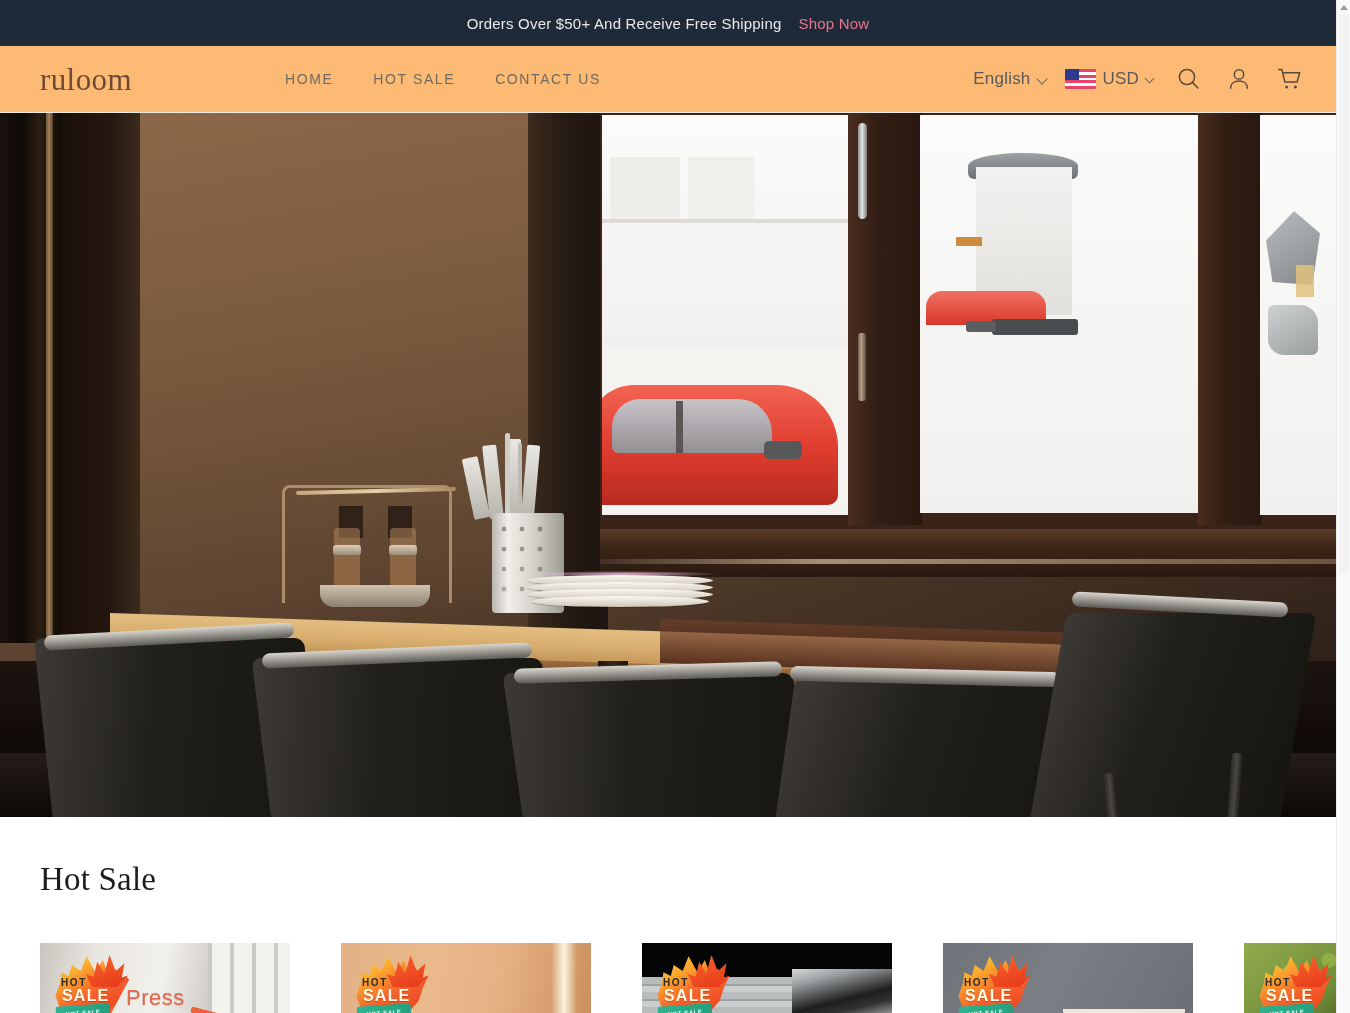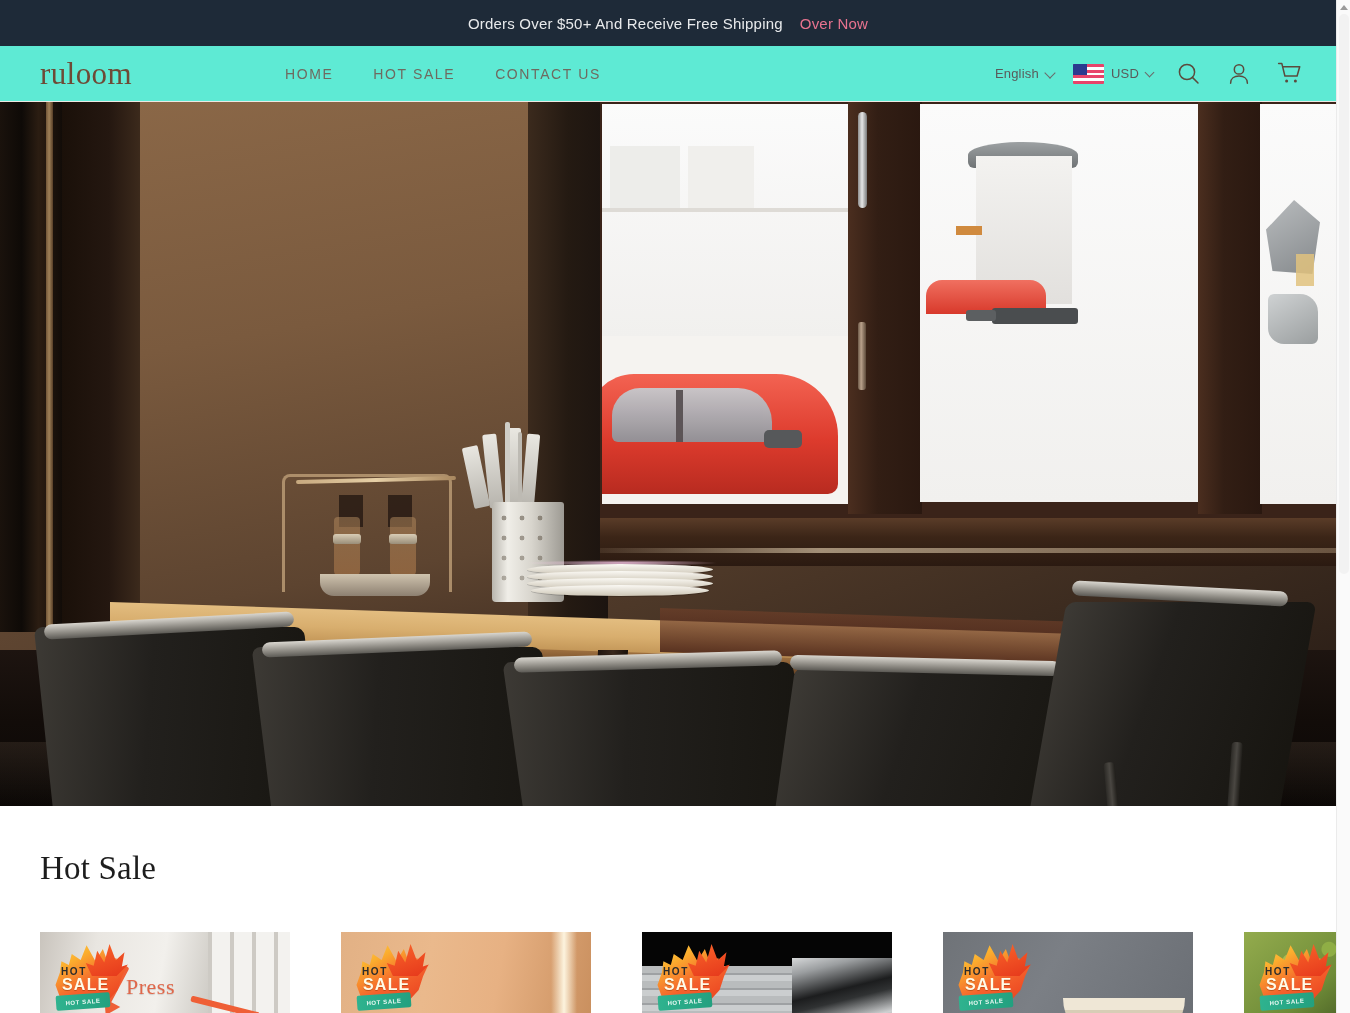--- a/index.html
+++ b/index.html
@@ -42,21 +42,21 @@
     font-size: 15px; color: #e8eaec; letter-spacing: .2px;
     font-family: "Liberation Sans", sans-serif; font-weight: 400;
   }
   .announce-link {
     font-size: 15px; color: #e8738f; letter-spacing: .2px;
     text-decoration: none; cursor: pointer;
   }
 
   
   .header {
-    height: 56px; background: #5eead4;
+    height: 67px; background: #fdba74;
     display: flex; align-items: center;
     padding: 0 22px 0 40px;
     border-bottom: 1px solid #ece9e2;
     position: relative;
   }
   .logo {
     font-family: "Liberation Serif", serif;
     font-size: 31px; color: #6e4a36; letter-spacing: .4px;
     line-height: 1; cursor: pointer; text-decoration: none;
   }
@@ -69,21 +69,21 @@
     text-transform: uppercase; cursor: pointer; text-decoration: none;
     font-weight: 400;
   }
   .header-right {
     margin-left: auto; display: flex; align-items: center; gap: 0;
   }
   .selector {
     display: flex; align-items: center; gap: 7px;
     cursor: pointer; padding: 0 9px;
   }
-  .selector-label { font-size: 13px; color: #5a5a5a; letter-spacing: .2px; }
+  .selector-label { font-size: 17px; color: #5a5a5a; letter-spacing: .2px; }
   .chev {
     width: 9px; height: 9px; position: relative; display: inline-block;
   }
   .chev::after {
     content: ""; position: absolute; left: 0; top: 0;
     width: 7px; height: 7px;
     border-right: 1.6px solid #6a6a6a; border-bottom: 1.6px solid #6a6a6a;
     transform: rotate(45deg);
   }
   .chev.thin::after { border-width: 1.1px; width: 6px; height: 6px; }
@@ -407,21 +407,21 @@
     background: linear-gradient(100deg,#c9c4bd 0%, #e9e6e1 22%, #f2f0ec 48%, #cfccc6 68%, #b9b6b0 100%);
   }
   .bg-laundry::after{
     content:""; position:absolute; right:0; top:0; width:82px; height:100%;
     background:
       repeating-linear-gradient(90deg, #cdcac4 0 4px, #f3f2ef 4px 22px),
       repeating-linear-gradient(0deg, #cdcac4 0 4px, #f3f2ef 4px 24px);
   }
   .press-word {
     position:absolute; left:86px; top:42px;
-    font-family: Liberation Serif, serif; font-size:22px; color:#e0674a;
+    font-family: Liberation Sans, sans-serif; font-size:22px; color:#e0674a;
     letter-spacing:.5px; text-shadow:0 1px 1px rgba(0,0,0,.15);
   }
   .arrow-line {
     position:absolute; background:#ef5f36; border-radius:2px;
   }
   .arrow-head {
     position:absolute; width:0;height:0;
     border-left:9px solid transparent; border-right:9px solid transparent;
     border-top:14px solid #ef5f36;
   }
@@ -512,21 +512,21 @@
   }
 </style>
 </head>
 <body>
 
 <div class="viewport">
   <div class="page">
 
     <div class="announce">
       <span class="announce-text">Orders Over $50+ And Receive Free Shipping</span>
-      <a class="announce-link">Over Now</a>
+      <a class="announce-link">Shop Now</a>
     </div>
 
     <div class="header">
       <a class="logo">ruloom</a>
 
       <nav class="nav">
         <a class="nav-item">HOME</a>
         <a class="nav-item">HOT SALE</a>
         <a class="nav-item">CONTACT US</a>
       </nav>

